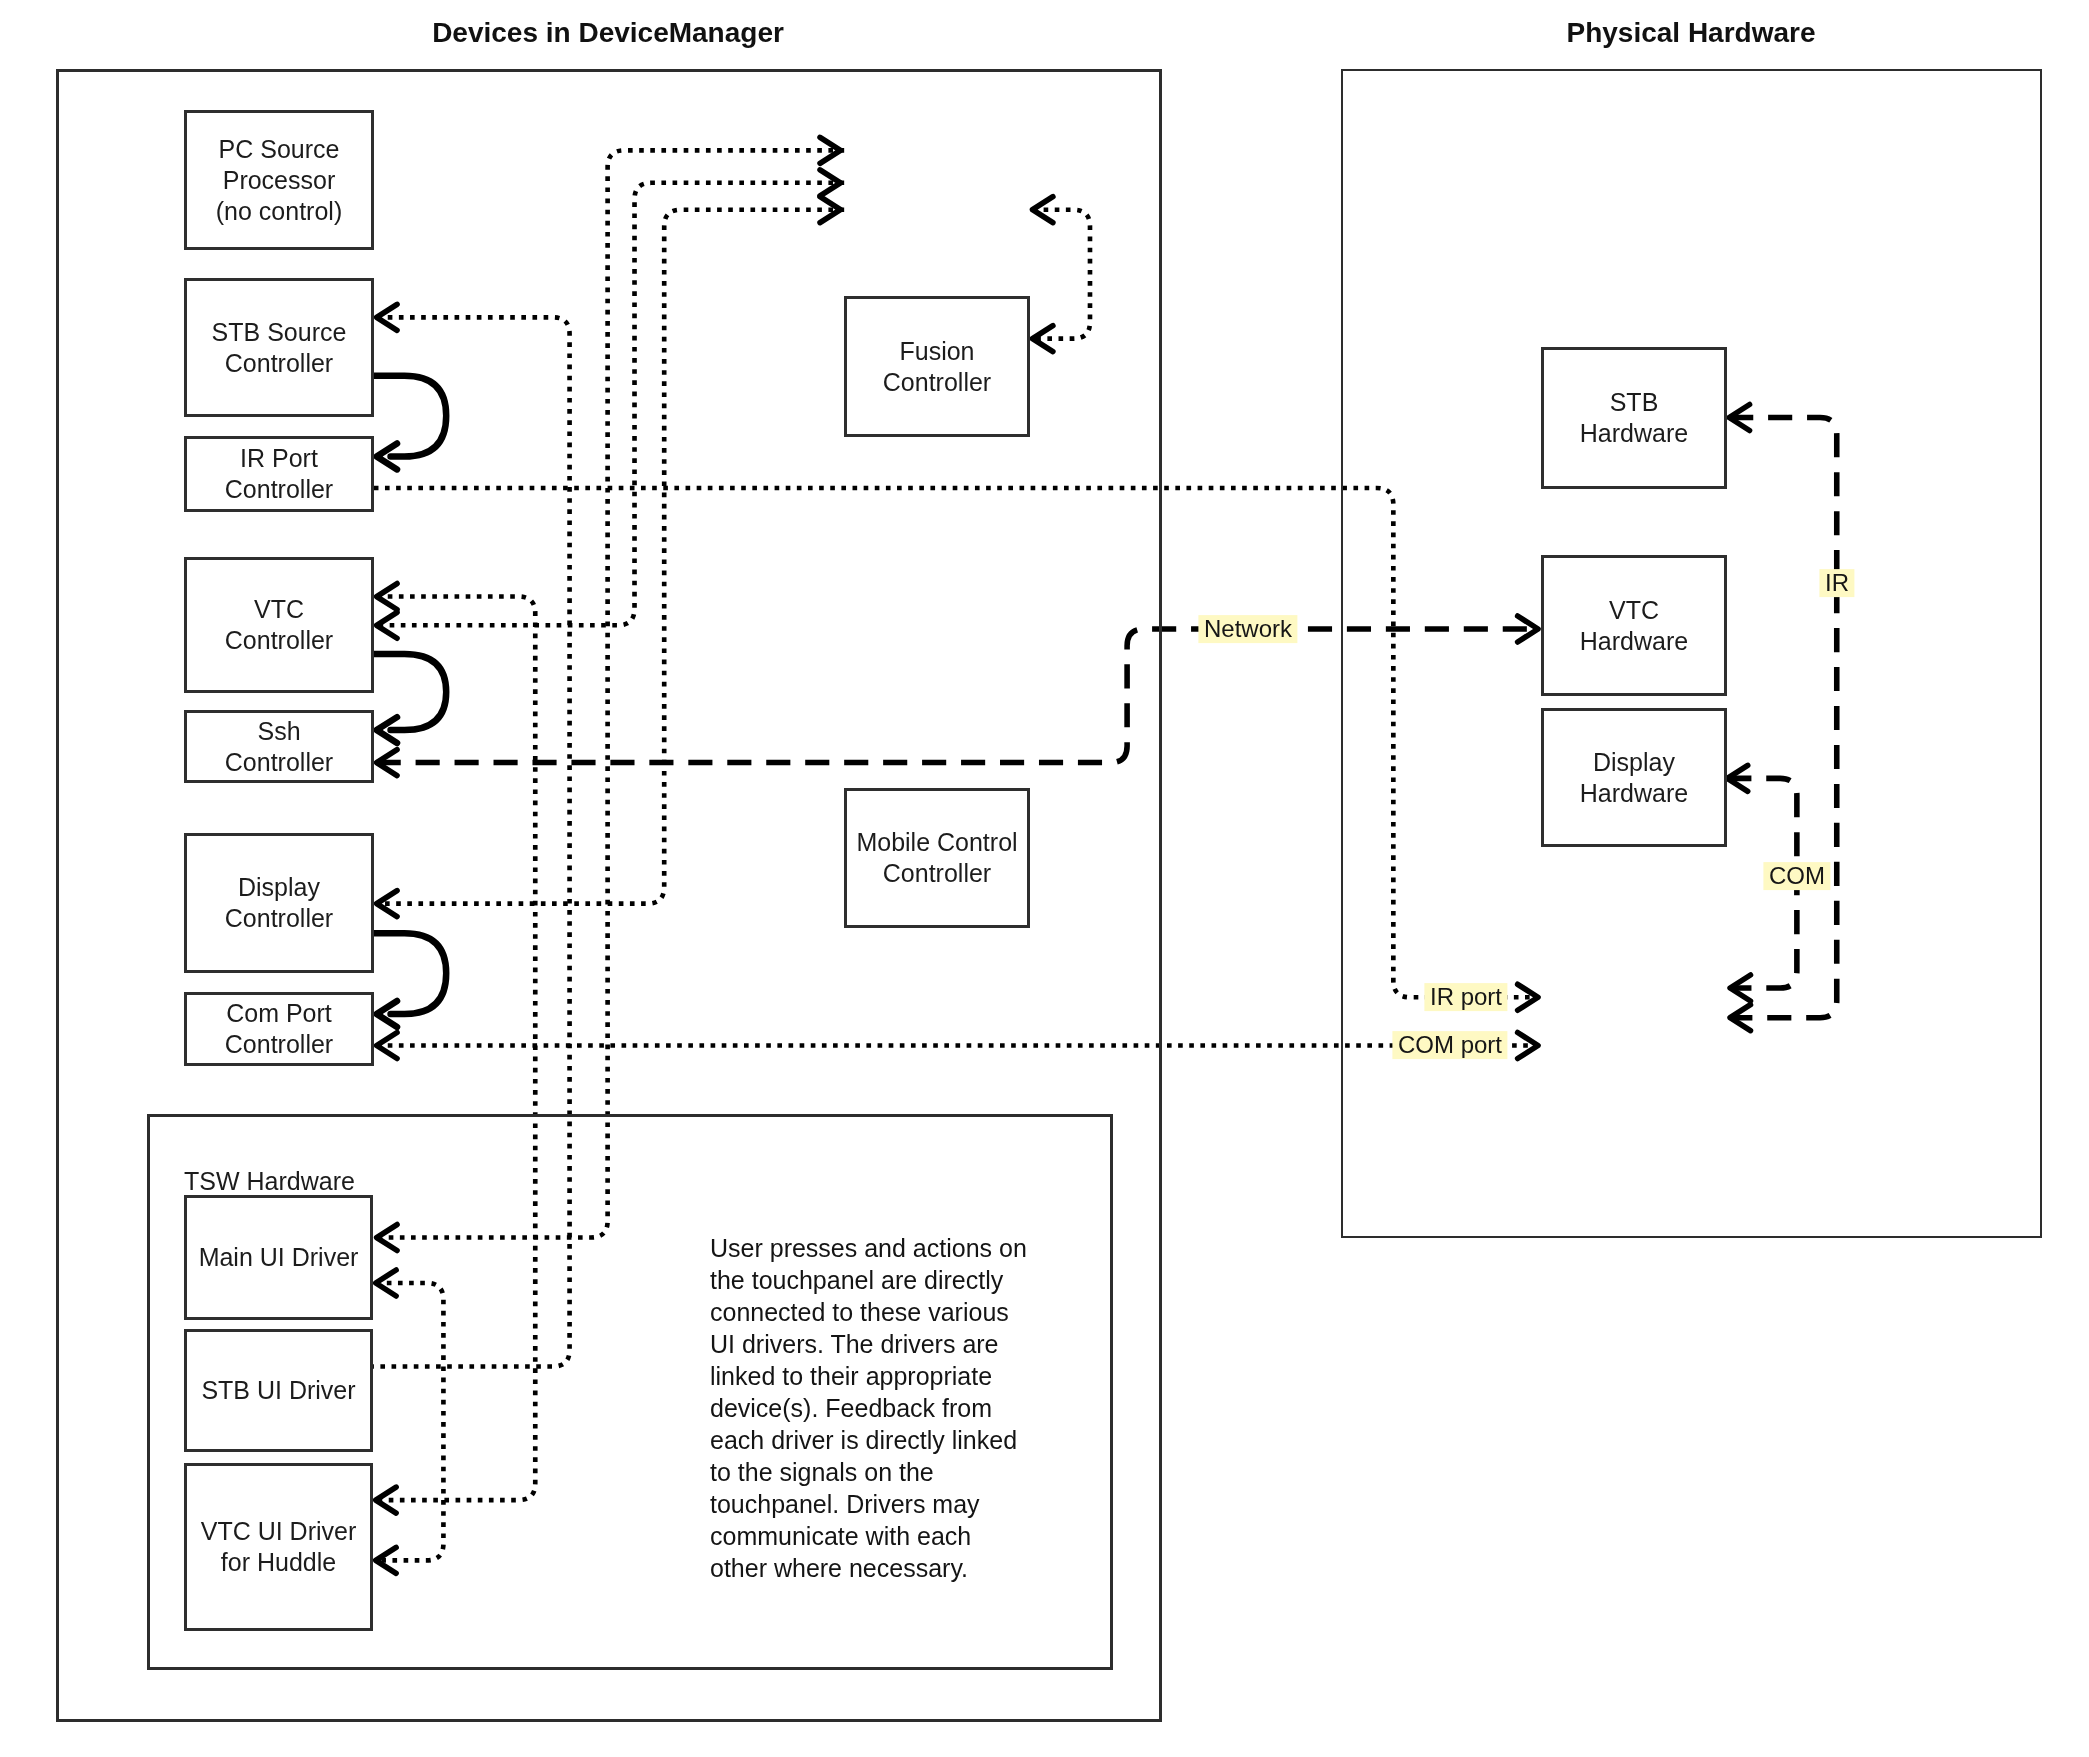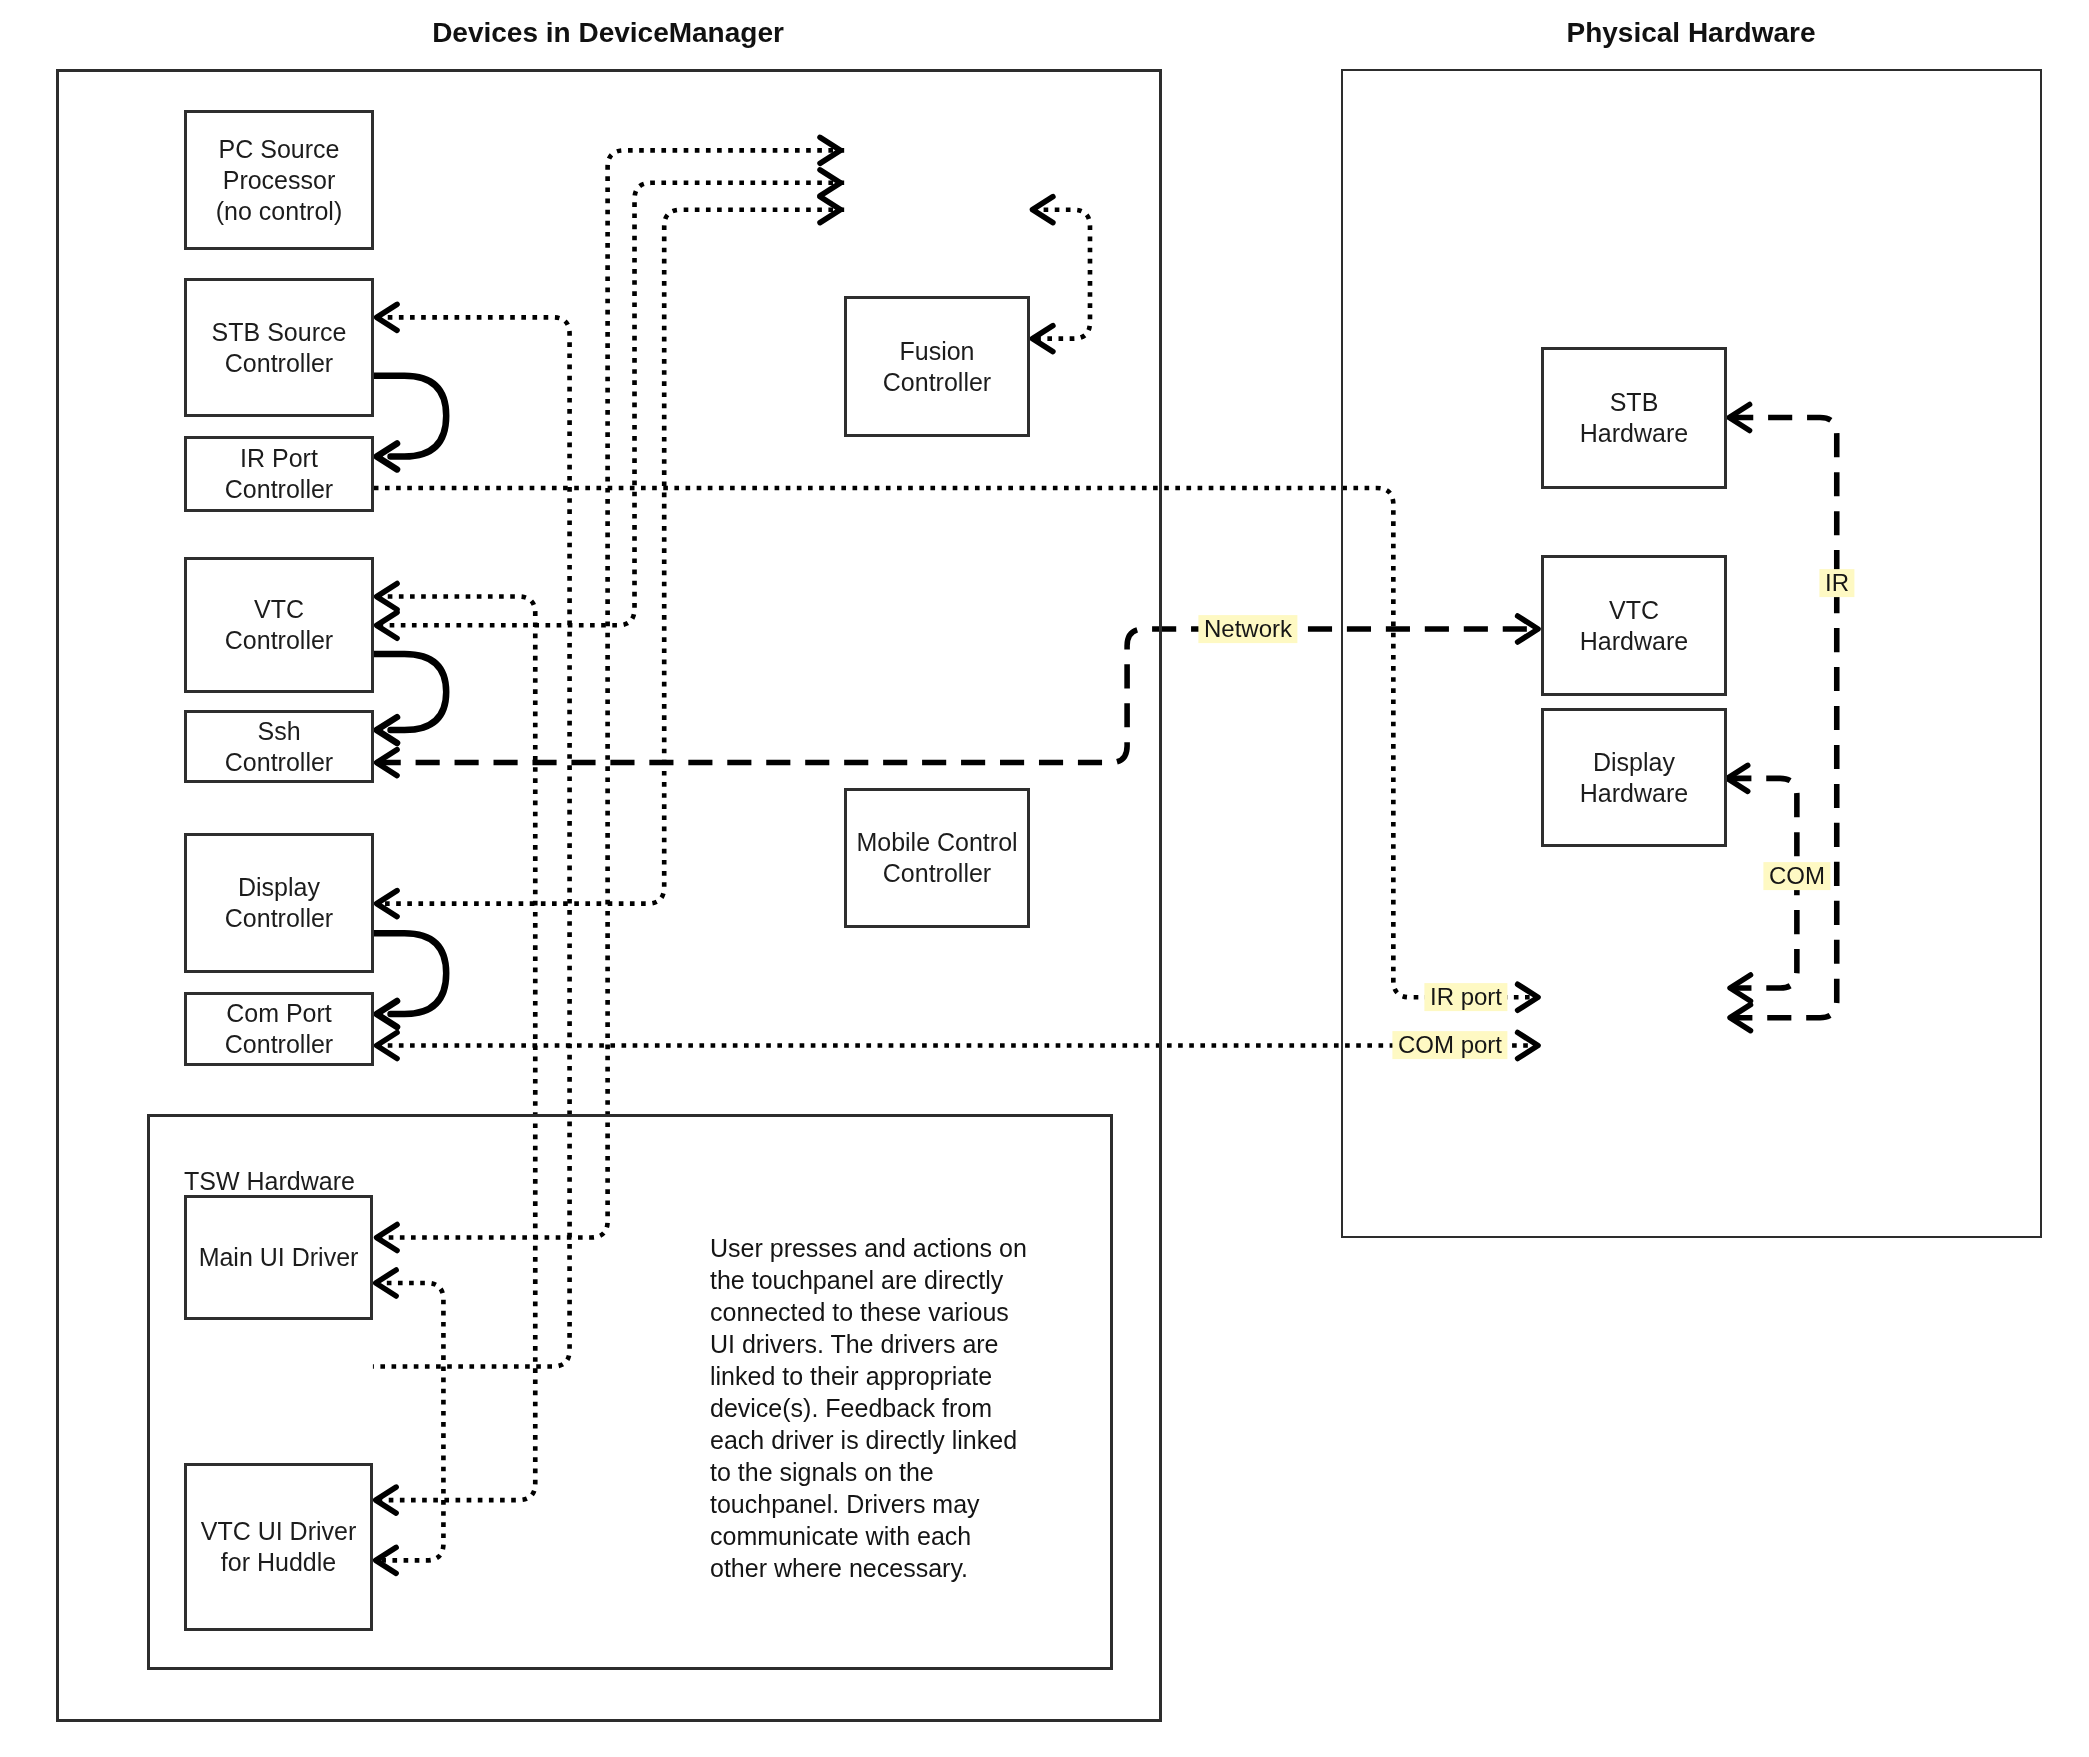--- a/index.html
+++ b/index.html
@@ -164,20 +164,23 @@
     </div>
   <div class="box" style="left:844px;top:788px;width:186px;height:140px;">
     <div class="box-label">Mobile Control
 Controller</div>
     </div>
 
 
   <div class="box" style="left:184px;top:1195px;width:189px;height:125px;justify-content:center;">
     <div class="box-label">Main UI Driver</div>
     </div>
+  <div class="box" style="left:184px;top:1329px;width:189px;height:123px;">
+    <div class="box-label">STB UI Driver</div>
+    </div>
   <div class="box" style="left:184px;top:1463px;width:189px;height:168px;">
     <div class="box-label">VTC UI Driver
 for Huddle</div>
     </div>
 
   <div class="paragraph" style="left:710px;top:1232px;">User presses and actions on
 the touchpanel are directly
 connected to these various
 UI drivers.  The drivers are
 linked to their appropriate

